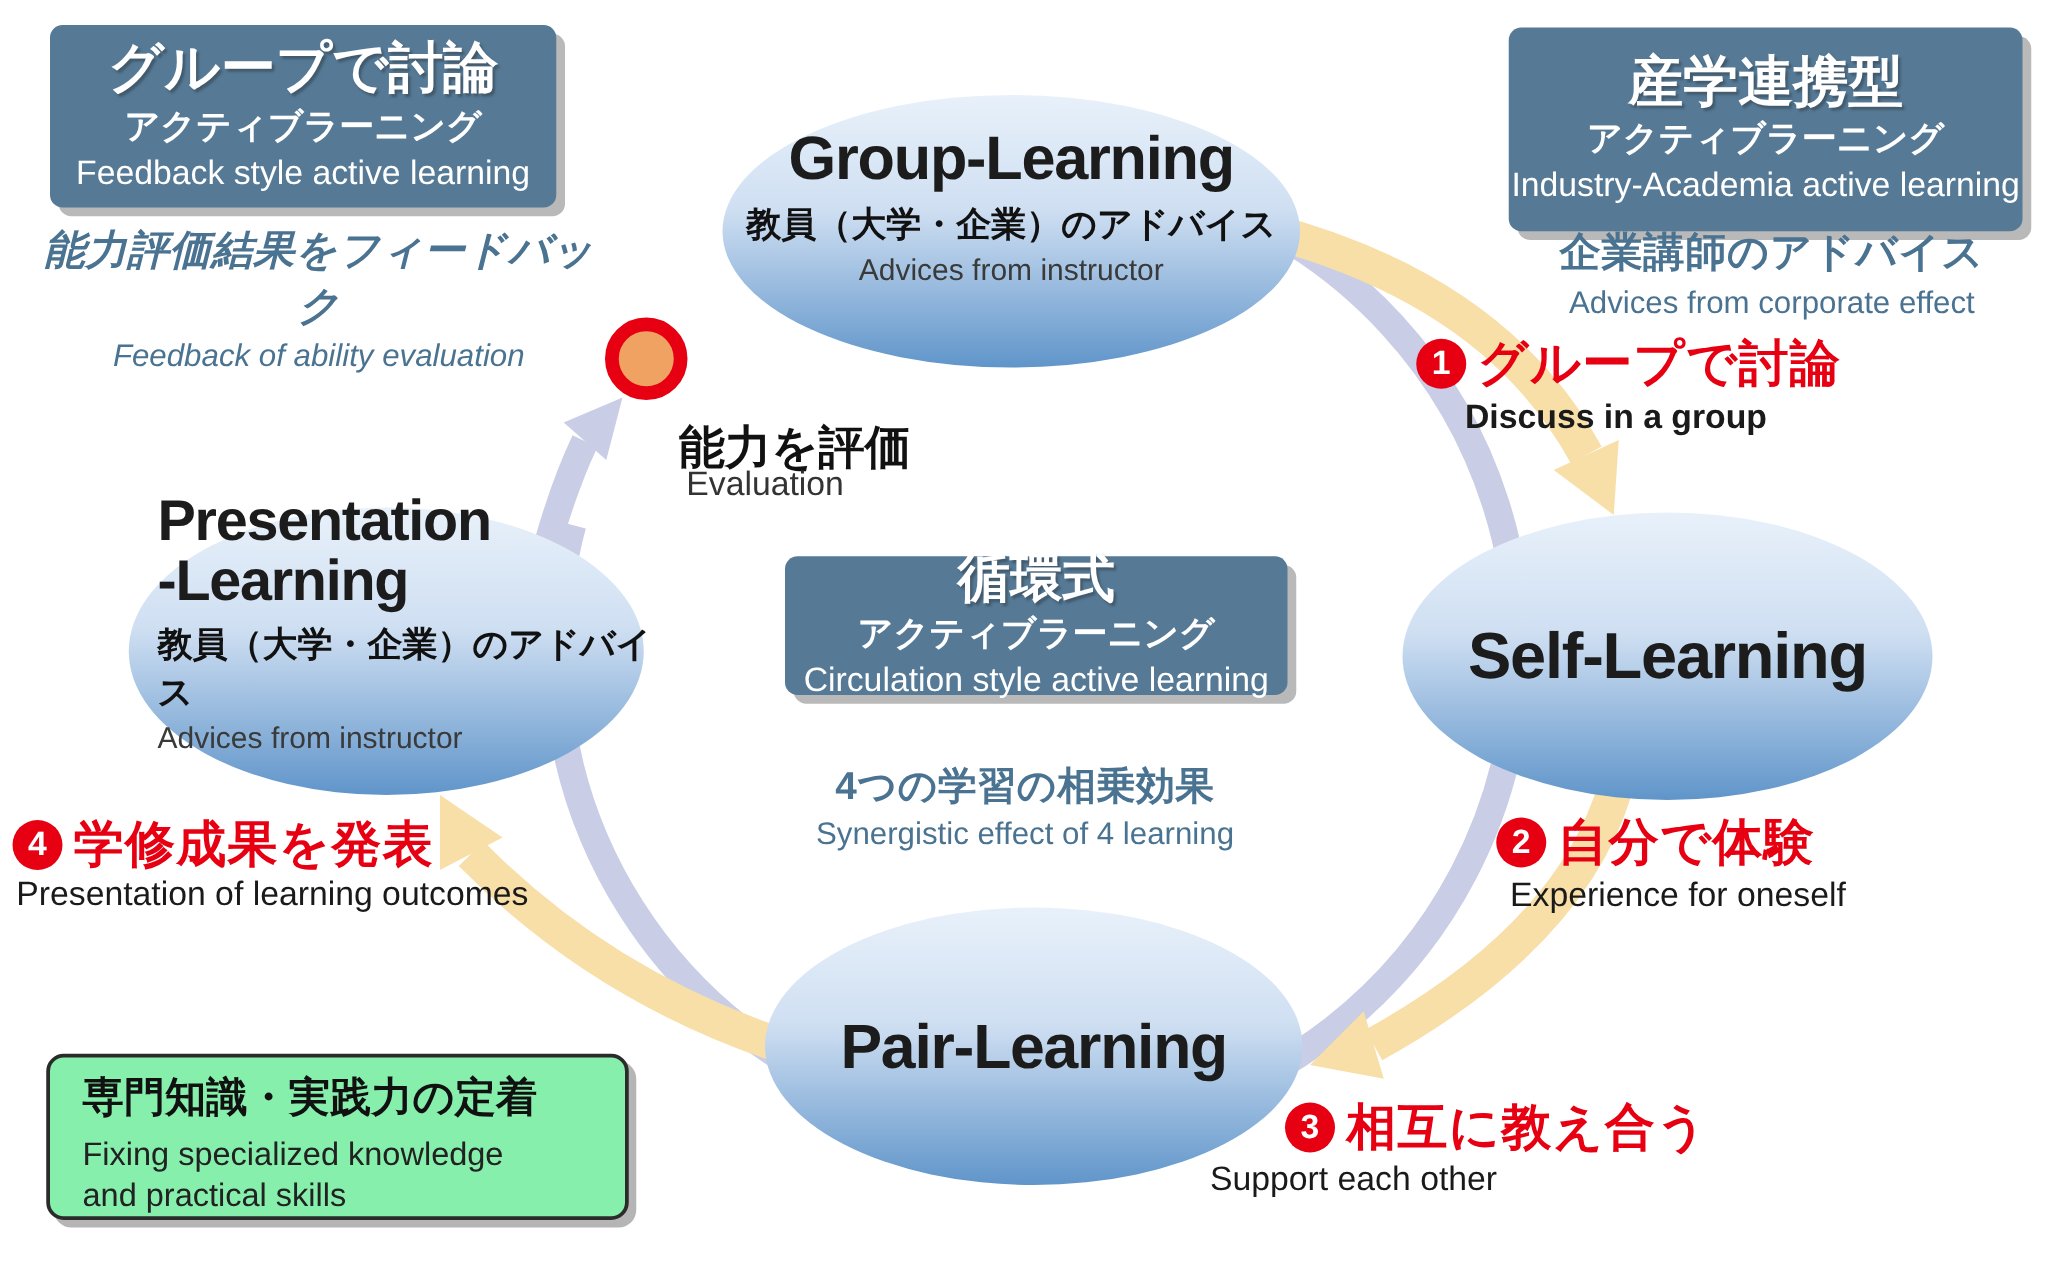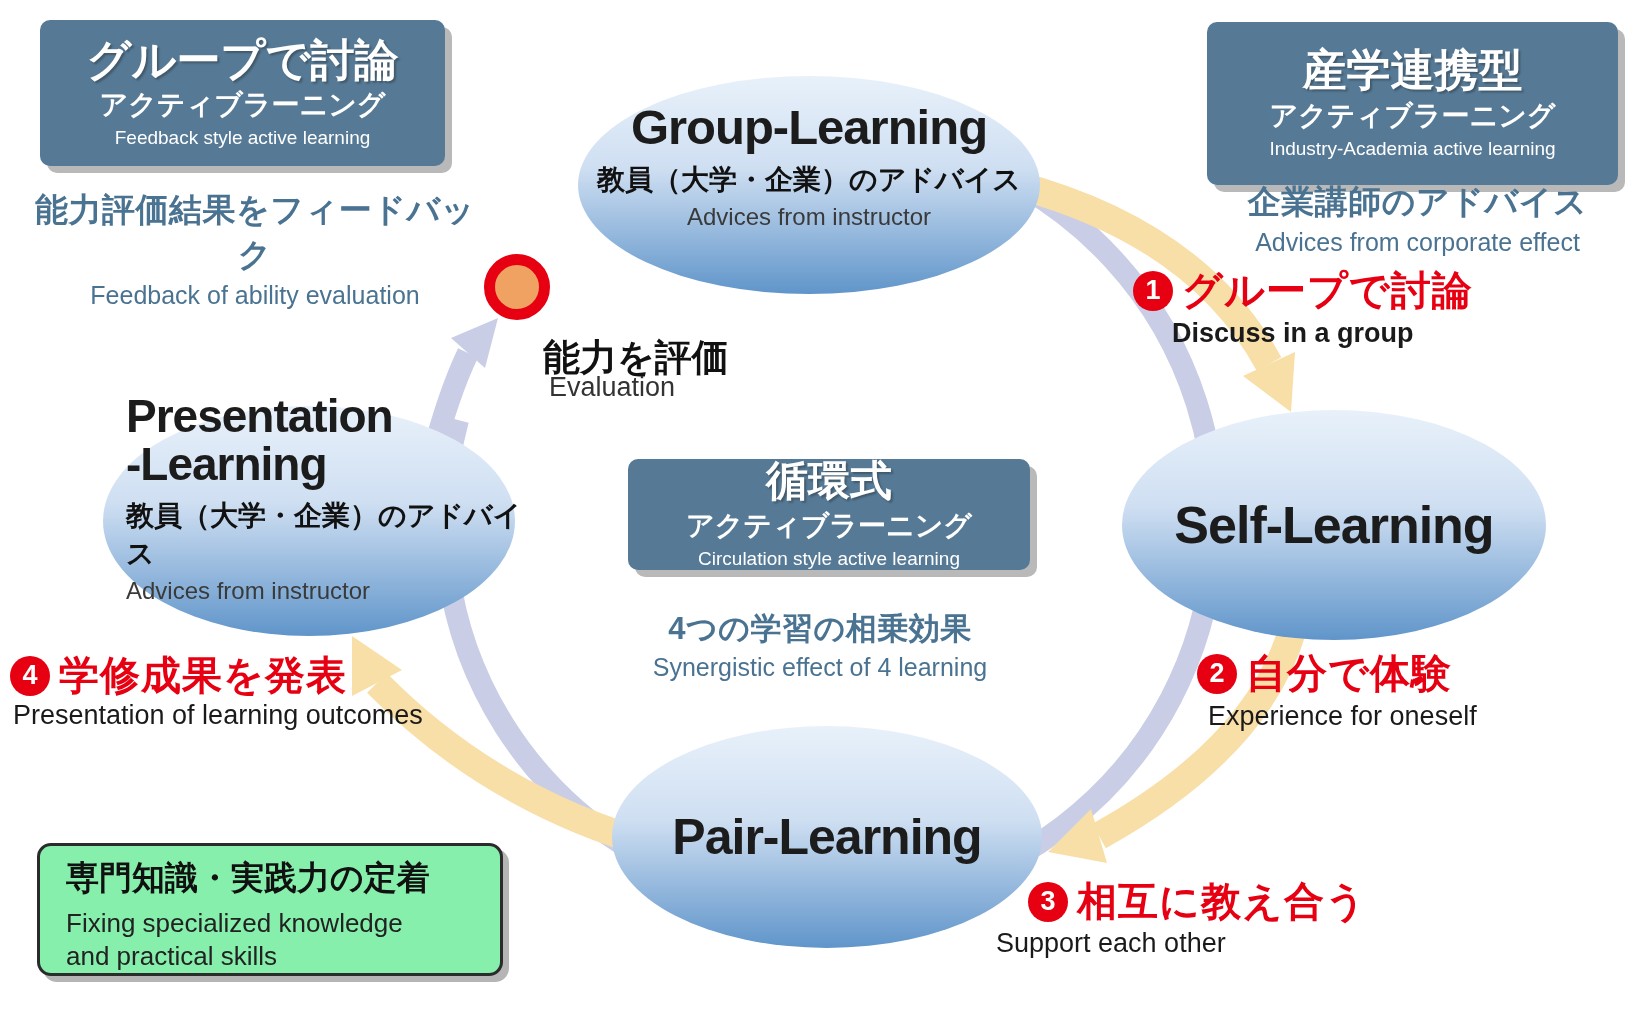--- a/index.html
+++ b/index.html
@@ -9,21 +9,21 @@
   }
   #arrows{position:absolute;left:0;top:0;z-index:0;}
   
   .box-blue{
     position:absolute;background:#567a96;border-radius:10px;
     box-shadow:7px 7px 0 #b9b9b9;color:#fff;z-index:2;
     display:flex;flex-direction:column;align-items:center;justify-content:center;text-align:center;
   }
   .box-blue .t1{font-size:44px;font-weight:bold;line-height:1.05;text-shadow:2px 2px 2px rgba(30,30,30,.35);}
   .box-blue .t2{font-size:28px;font-weight:bold;margin-top:3px;}
-  .box-blue .t3{font-size:19px;margin-top:3px;}
+  .box-blue .t3{font-size:27px;margin-top:3px;}
   
   .note{position:absolute;text-align:center;color:#4a7392;z-index:2;}
   .note .jp{font-size:33px;font-weight:bold;letter-spacing:0.5px;}
   .note .en{font-size:25px;margin-top:3px;}
   
   .ellipse{
     position:absolute;border-radius:50%;z-index:1;
     background:linear-gradient(180deg,#e8f1fa 0%,#cfdff2 42%,#6095ca 100%);
   }
   .node-text{position:absolute;z-index:2;text-align:center;}
@@ -75,36 +75,36 @@
 
     <path d="M 652 845 Q 490 798 377 683" fill="none" stroke="#f8dfa8" stroke-width="28"></path>
     <polygon points="352,636 402,670 352,696" fill="#f8dfa8"></polygon>
   </svg>
 
   <div class="box-blue" style="left:40px;top:20px;width:405px;height:146px;">
     <div class="t1">グループで討論</div>
     <div class="t2">アクティブラーニング</div>
     <div class="t3">Feedback style active learning</div>
   </div>
-  <div class="note" style="left:25px;top:188px;width:460px;">
+  <div class="note" style="left:25px;top:178px;width:460px;font-style:italic;">
     <div class="jp">能力評価結果をフィードバック</div>
     <div class="en">Feedback of ability evaluation</div>
   </div>
 
   <div class="box-blue" style="left:1207px;top:22px;width:411px;height:163px;">
     <div class="t1">産学連携型</div>
     <div class="t2">アクティブラーニング</div>
     <div class="t3">Industry-Academia active learning</div>
   </div>
   <div class="note" style="left:1195px;top:180px;width:445px;">
     <div class="jp">企業講師のアドバイス</div>
     <div class="en">Advices from corporate effect</div>
   </div>
 
-  <div class="box-blue" style="left:628px;top:459px;width:402px;height:111px;">
+  <div class="box-blue" style="left:628px;top:445px;width:402px;height:111px;">
     <div class="t1" style="font-size:42px;">循環式</div>
     <div class="t2">アクティブラーニング</div>
     <div class="t3">Circulation style active learning</div>
   </div>
   <div class="note" style="left:610px;top:608px;width:420px;">
     <div class="jp" style="font-size:31px;">4つの学習の相乗効果</div>
     <div class="en">Synergistic effect of 4 learning</div>
   </div>
 
   <div class="ellipse" style="left:578px;top:76px;width:462px;height:218px;"></div>
@@ -145,21 +145,21 @@
   <div class="step" style="left:1197px;top:646px;">
     <span class="step-num">2</span>
     <span class="step-jp">自分で体験</span>
   </div>
   <div class="step-en" style="left:1208px;top:701px;">Experience for oneself</div>
 
   <div class="step" style="left:1028px;top:874px;">
     <span class="step-num">3</span>
     <span class="step-jp">相互に教え合う</span>
   </div>
-  <div class="step-en" style="left:996px;top:928px;">Support each other</div>
+  <div class="step-en" style="left:968px;top:928px;">Support each other</div>
 
   <div class="step" style="left:10px;top:648px;">
     <span class="step-num">4</span>
     <span class="step-jp">学修成果を発表</span>
   </div>
   <div class="step-en" style="left:13px;top:700px;">Presentation of learning outcomes</div>
 
   <div class="box-tan">
     <div class="t1">専門知識・実践力の定着</div>
     <div class="t2">

